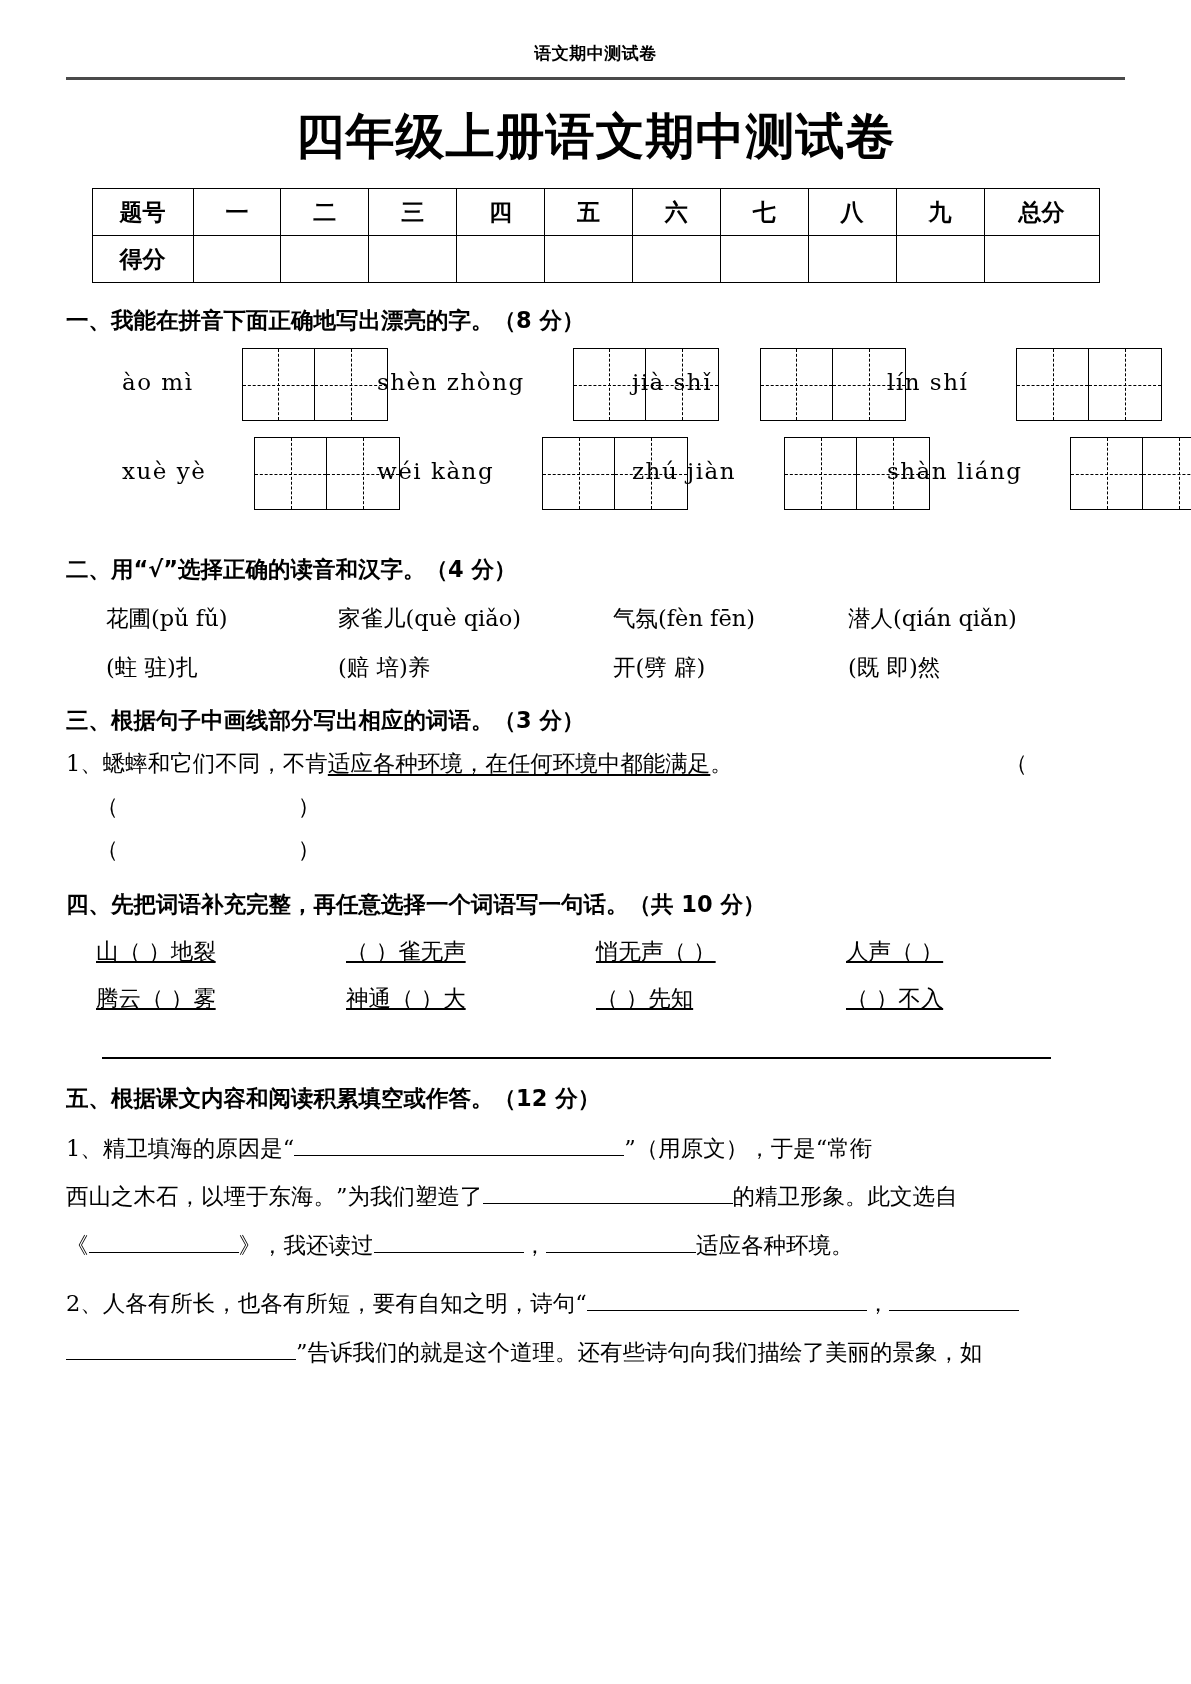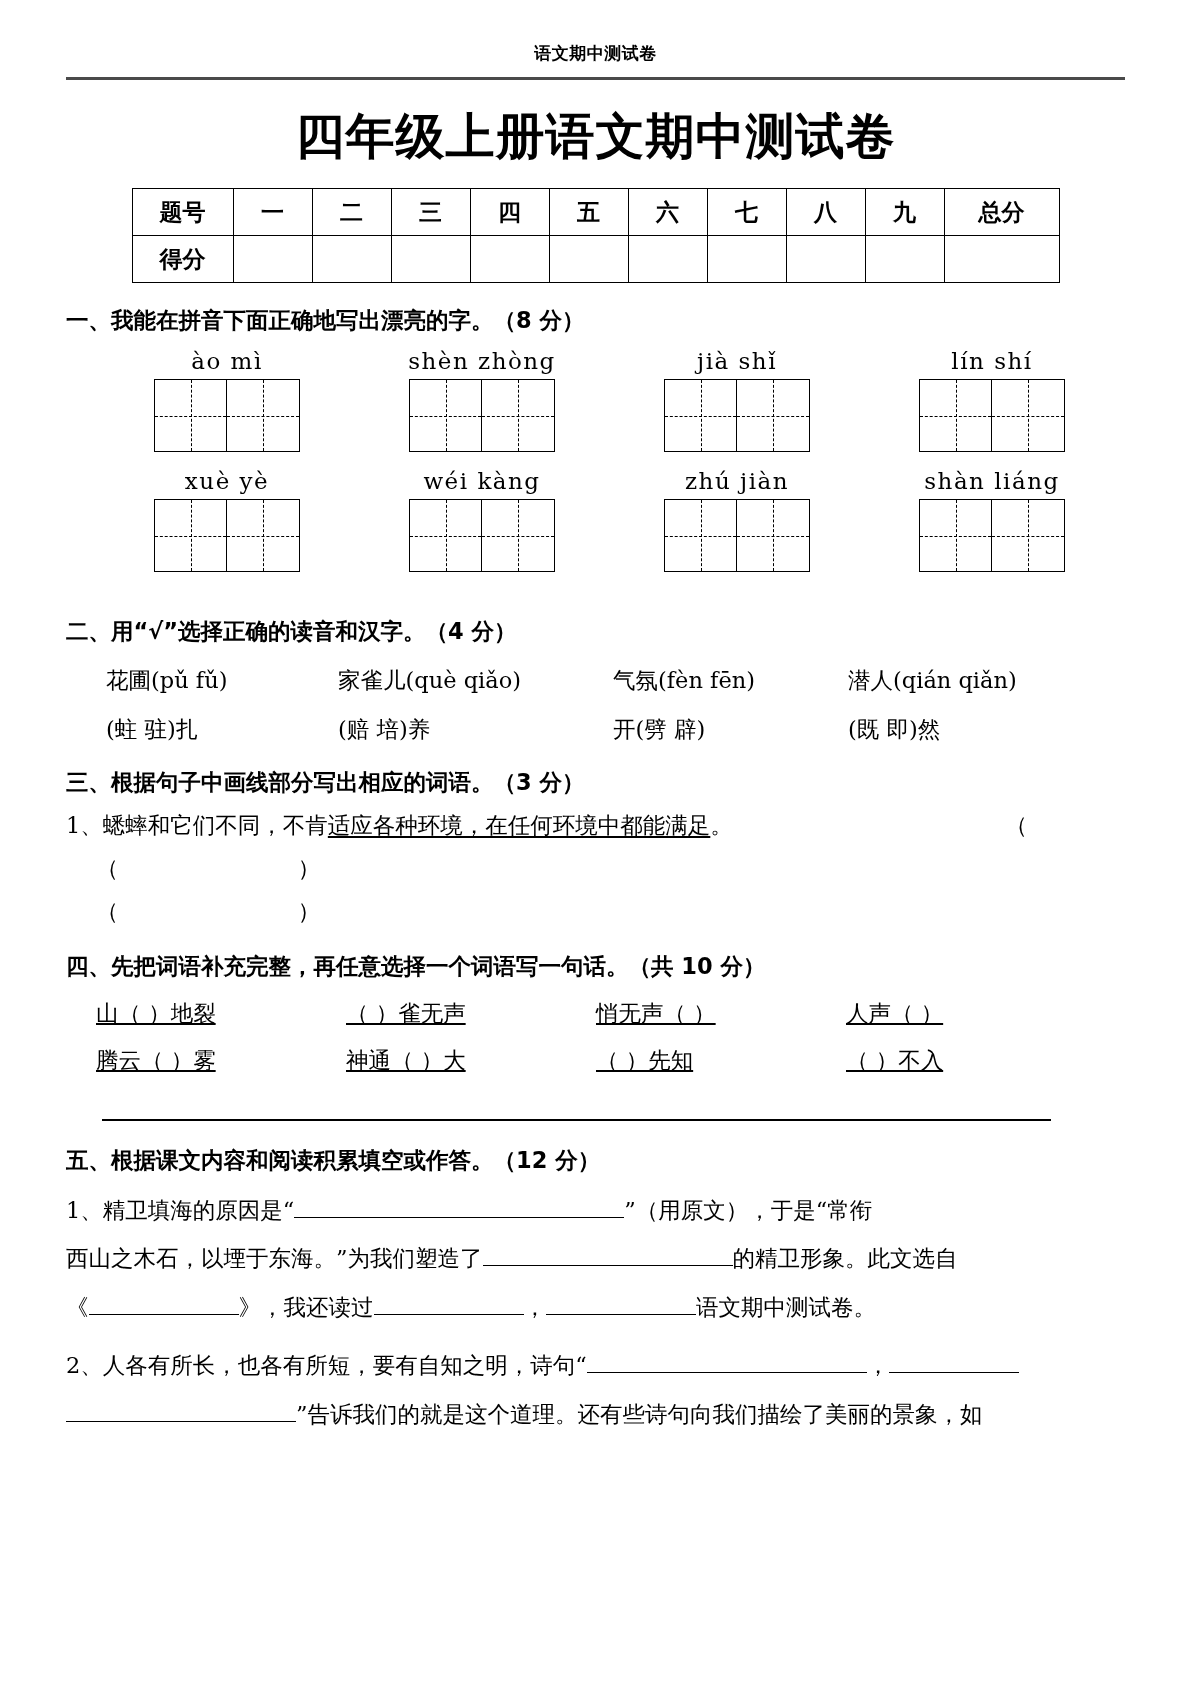--- a/index.html
+++ b/index.html
@@ -45,21 +45,21 @@
     font-size: 49px;
     letter-spacing: 1px;
     margin-top: 24px;
     margin-bottom: 18px;
     white-space: nowrap;
   }
 
   
   table.score-table {
     border-collapse: collapse;
-    width: 928px;
+    width: 1008px;
     margin: 0 auto;
     table-layout: fixed;
   }
   table.score-table td {
     border: 1px solid #000;
     height: 44px;
     text-align: center;
     vertical-align: middle;
     font-size: 23px;
     font-family: "DejaVu Serif", "Liberation Serif", serif;
@@ -89,22 +89,23 @@
   }
   .pinyin-row {
     display: flex;
     justify-content: space-between;
     padding: 0 28px 0 56px;
     box-sizing: border-box;
   }
   .pinyin-cellgroup {
     width: 210px;
     display: flex;
-    flex-direction: column;
+    flex-direction: row;
     align-items: center;
+    gap: 48px;
   }
   .pinyin-text {
     font-size: 23px;
     font-family: "DejaVu Serif", "Liberation Serif", serif;
     letter-spacing: 1.5px;
     margin-bottom: 5px;
     white-space: nowrap;
   }
   .tianzige {
     display: flex;
@@ -371,21 +372,21 @@
     <span>（      ）不入</span>
   </div>
 
   <div class="write-line"></div>
 
   <div class="sec-heading" style="margin-top:24px;">五、根据课文内容和阅读积累填空或作答。（12 分）</div>
 
   <div class="fill-para">
     <div><span>1、精卫填海的原因是“</span><span class="blank bl-330"></span><span>”（用原文），于是“常衔</span></div>
     <div><span>西山之木石，以堙于东海。”为我们塑造了</span><span class="blank bl-250"></span><span>的精卫形象。此文选自</span></div>
-    <div><span>《</span><span class="blank bl-150"></span><span>》，我还读过</span><span class="blank bl-150"></span><span>，</span><span class="blank bl-150"></span><span>语文期中测试卷。</span></div>
+    <div><span>《</span><span class="blank bl-150"></span><span>》，我还读过</span><span class="blank bl-150"></span><span>，</span><span class="blank bl-150"></span><span>适应各种环境。</span></div>
   </div>
 
   <div class="fill-para">
     <div><span>2、人各有所长，也各有所短，要有自知之明，诗句“</span><span class="blank bl-280"></span><span>，</span><span class="blank bl-130"></span></div>
     <div><span class="blank bl-230"></span><span>”告诉我们的就是这个道理。还有些诗句向我们描绘了美丽的景象，如</span></div>
   </div>
 
 </div>
 
 </body></html>

